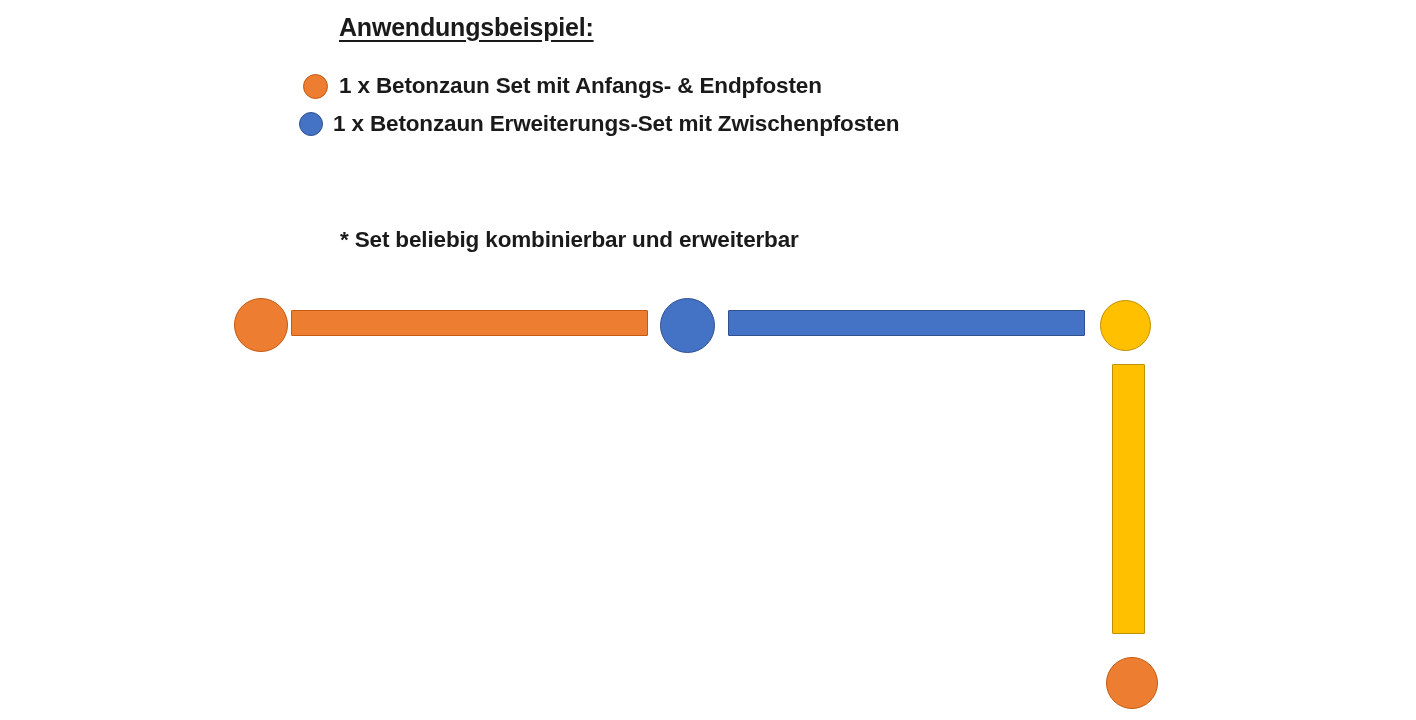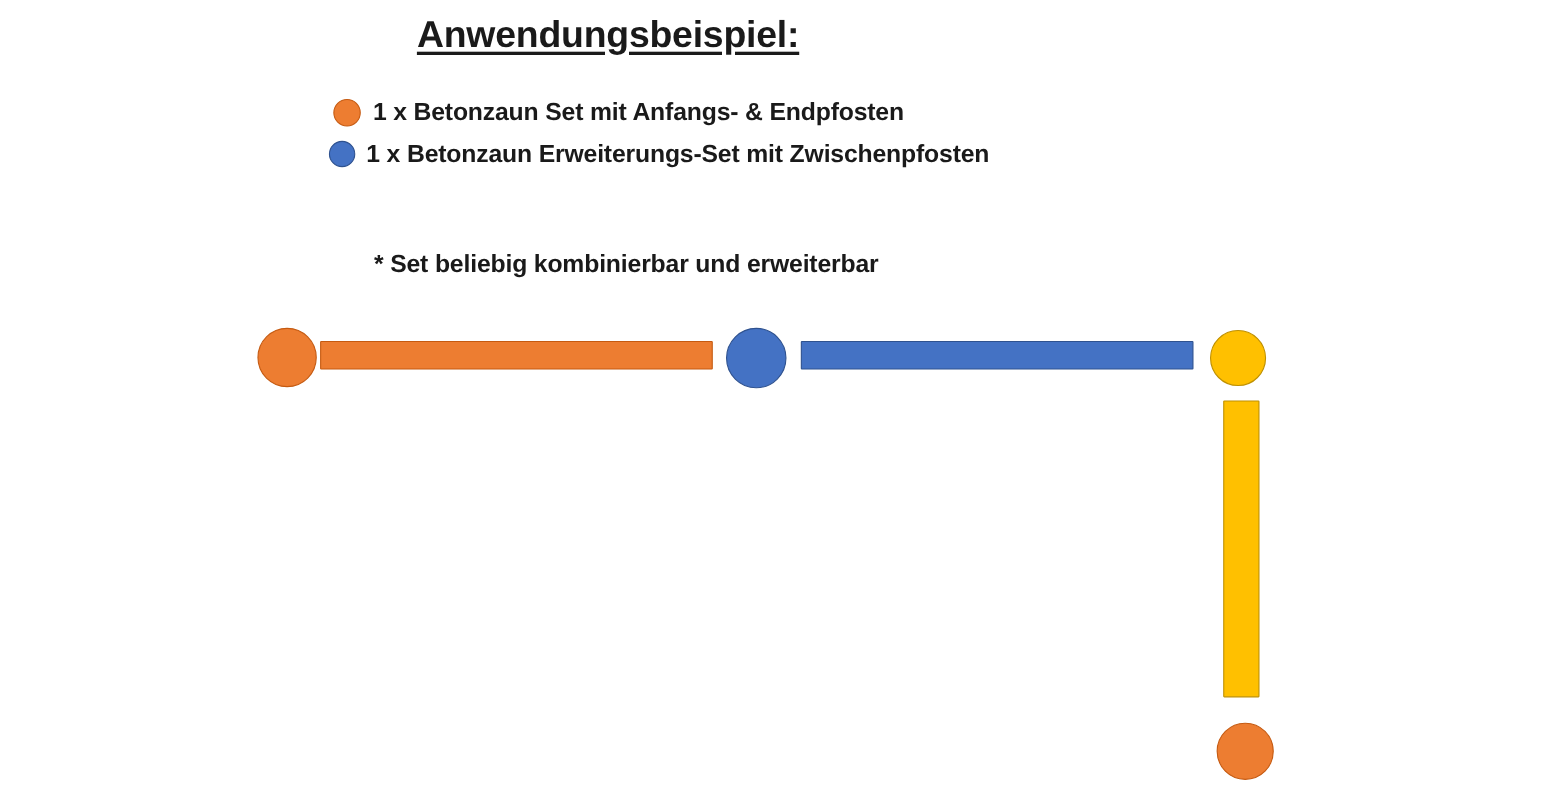--- a/index.html
+++ b/index.html
@@ -18,35 +18,33 @@
     height: 720px;
     background: #ffffff;
     overflow: hidden;
   }
 
   
   .title {
     position: absolute;
     left: 339px;
     top: 13px;
-    font-size: 34px;
+    font-size: 25px;
     font-weight: bold;
     letter-spacing: -0.2px;
     text-decoration: underline;
     text-underline-offset: 4px;
     white-space: nowrap;
-    margin-left: 40px;
   }
 
   .legend-row {
     position: absolute;
     display: flex;
     align-items: center;
     white-space: nowrap;
-    margin-top: 16px;
   }
   .legend-row .bullet {
     flex: 0 0 auto;
     border-radius: 50%;
     box-sizing: border-box;
   }
   .legend-row .legend-label {
     font-size: 22.5px;
     font-weight: bold;
     letter-spacing: -0.15px;

